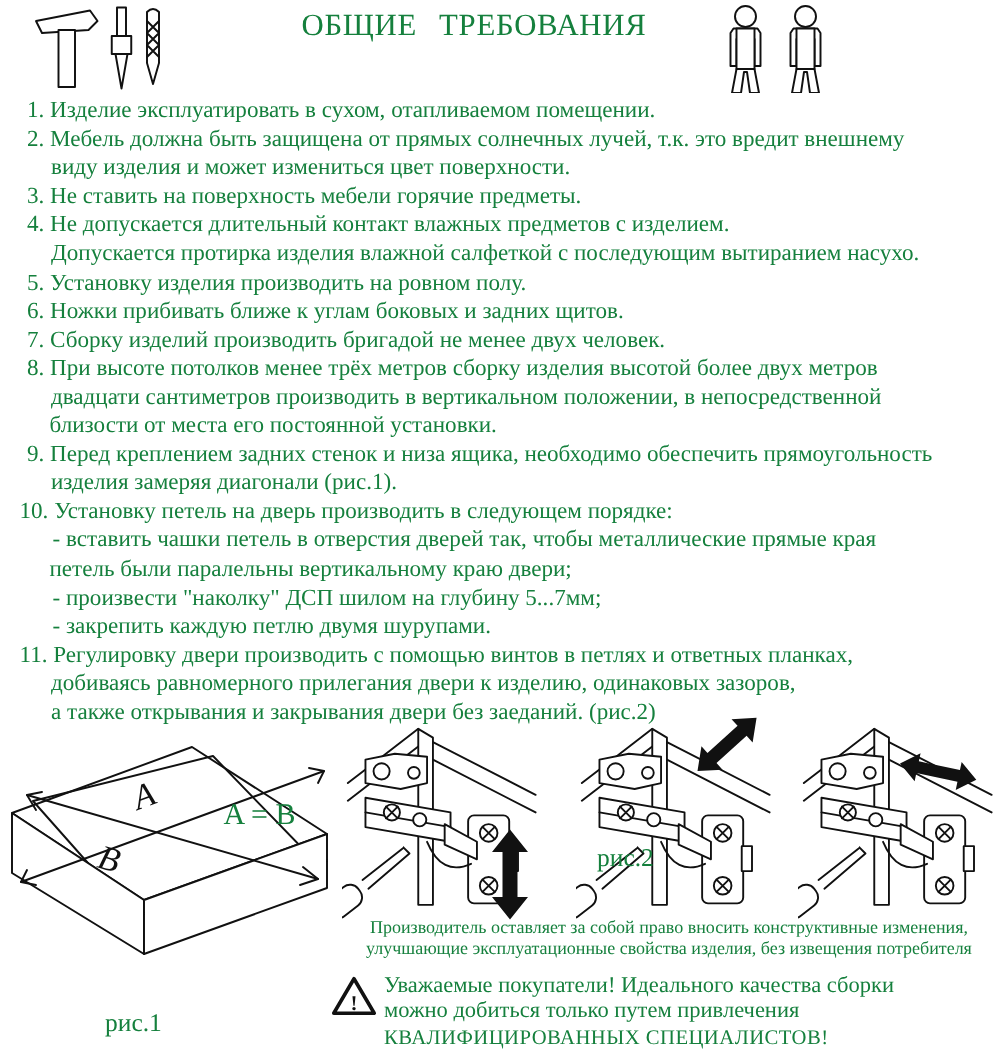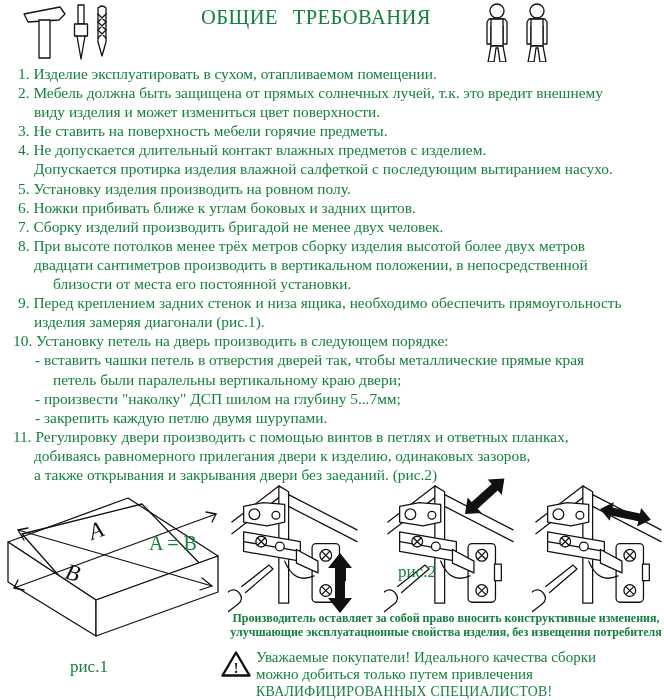--- a/index.html
+++ b/index.html
@@ -5,27 +5,27 @@
   html,body{margin:0;padding:0;background:#fff;}
   .page{position:relative;width:664px;height:700px;background:#fff;color:#15803d;
         font-family:"Liberation Serif","DejaVu Serif",serif;overflow:hidden;}
   svg{display:block;}
   .abs{position:absolute;}
   .title{top:6px;left:-16px;width:664px;text-align:center;font-size:20.5px;
          letter-spacing:.5px;word-spacing:9px;}
   .reqs{top:64px;left:0;width:548px;}
   .req{font-size:15.4px;line-height:19.1px;white-space:nowrap;}
   .n1{padding-left:18px}.n2{padding-left:13px}
-  .c1{padding-left:34px}.c2{padding-left:53px}.d1{padding-left:35px}
+  .c1{padding-left:34px}.c2{padding-left:33px}.d1{padding-left:35px}
   .eqAB{top:532px;left:149px;font-size:20px;}
   .cap{font-size:17px;}
-  .cap1{top:657px;left:70px;}
+  .cap1{top:672px;left:70px;}
   .cap2{top:562px;left:398px;}
   .mnote{top:612px;left:230px;width:432px;text-align:center;font-size:12px;
-         font-weight:bold;line-height:13.6px;}
+         font-weight:normal;line-height:13.6px;}
   .warntext{top:649px;left:256px;width:396px;text-align:left;line-height:17.2px;}
   .w12{font-size:15px;}
   .w3{font-size:13.8px;letter-spacing:.3px;}
   .ln{stroke:#111;stroke-width:1.3;fill:none;stroke-linecap:round;stroke-linejoin:round;}
   .lnw{stroke:#111;stroke-width:1.3;fill:#fff;stroke-linejoin:round;}
   .blk{fill:#111;stroke:none;}
   .itA{font-style:italic;font-size:23px;font-family:"Liberation Serif",serif;fill:#111;}
 </style>
 </head>
 <body>

